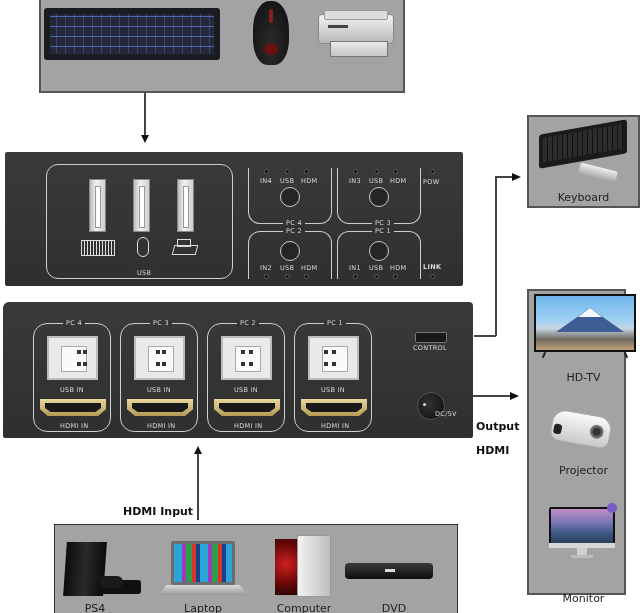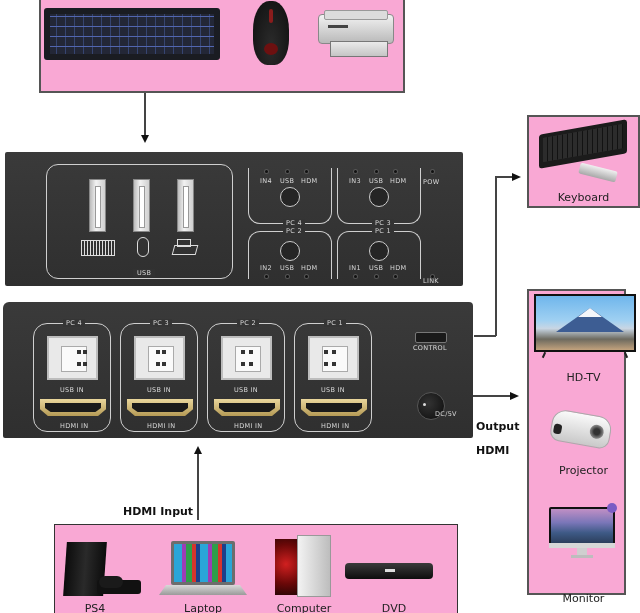--- a/index.html
+++ b/index.html
@@ -1,18 +1,18 @@
 <!DOCTYPE html>
 <html><head>
 <meta charset="utf-8">
 <style>
   html,body{margin:0;padding:0;background:#fff;}
   body{width:640px;height:613px;position:relative;overflow:hidden;font-family:"DejaVu Sans",sans-serif;}
   .abs{position:absolute;}
-  .frame{position:absolute;border:2px solid #555;background:#f9a8d4;box-sizing:border-box;}
+  .frame{position:absolute;border:2px solid #555;background:#a3a3a3;box-sizing:border-box;}
   .line{position:absolute;background:#444;}
   .arrow-down{position:absolute;width:0;height:0;border-left:4px solid transparent;border-right:4px solid transparent;border-top:8px solid #111;}
   .arrow-up{position:absolute;width:0;height:0;border-left:4px solid transparent;border-right:4px solid transparent;border-bottom:8px solid #111;}
   .arrow-right{position:absolute;width:0;height:0;border-top:4px solid transparent;border-bottom:4px solid transparent;border-left:9px solid #111;}
   .panel{position:absolute;background:linear-gradient(#3a3a3a,#2f2f2f);border-radius:2px;}
   .group{position:absolute;border:1.5px solid #cfcfcf;border-radius:12px;box-sizing:border-box;}
   .tiny{position:absolute;color:#d8d8d8;font-size:6.5px;letter-spacing:0.3px;white-space:nowrap;}
   .led{position:absolute;width:3px;height:3px;border-radius:50%;background:#111;box-shadow:0 0 0 1px #555;}
   .btn{position:absolute;width:20px;height:20px;border-radius:50%;border:1.5px solid #ccc;background:#252525;box-sizing:border-box;}
   .usba{position:absolute;width:17px;height:53px;background:linear-gradient(90deg,#bbb,#f2f2f2 40%,#cfcfcf);border:1px solid #888;box-sizing:border-box;}
@@ -106,21 +106,21 @@
   <div class="group" style="left:332px;top:79px;width:84px;height:48px;border-bottom:none;border-radius:12px 12px 0 0;"></div>
   <div class="tiny" style="left:367px;top:75px;background:#333;padding:0 3px;">PC 1</div>
   <div class="btn" style="left:364px;top:89px;"></div>
   <div class="tiny" style="left:344px;top:112px;">IN1</div>
   <div class="tiny" style="left:364px;top:112px;">USB</div>
   <div class="tiny" style="left:385px;top:112px;">HDM</div>
   <div class="led" style="left:349px;top:123px;"></div>
   <div class="led" style="left:370px;top:123px;"></div>
   <div class="led" style="left:389px;top:123px;"></div>
 
-  <div class="tiny" style="left:418px;top:125px;">LINK</div>
+  <div class="tiny" style="left:418px;top:111px;font-weight:bold;">LINK</div>
   <div class="led" style="left:426px;top:123px;"></div>
 </div>
 
 <div class="frame" style="left:527px;top:115px;width:113px;height:93px;">
   <div class="abs" style="left:10px;top:10px;width:88px;height:34px;background:#1b1b1b;transform:skewY(-10deg);border-radius:3px;">
     <div class="abs" style="left:4px;top:4px;right:4px;bottom:6px;background:repeating-linear-gradient(90deg,#2c2c2c 0 4px,#121212 4px 5px),#2c2c2c;"></div>
   </div>
   <div class="abs" style="left:50px;top:50px;width:38px;height:11px;background:linear-gradient(#f0f0f0,#a8a8a8);border-radius:2px;transform:rotate(14deg);"></div>
   <div class="caption" style="left:0;width:109px;top:74px;">Keyboard</div>
 </div>

